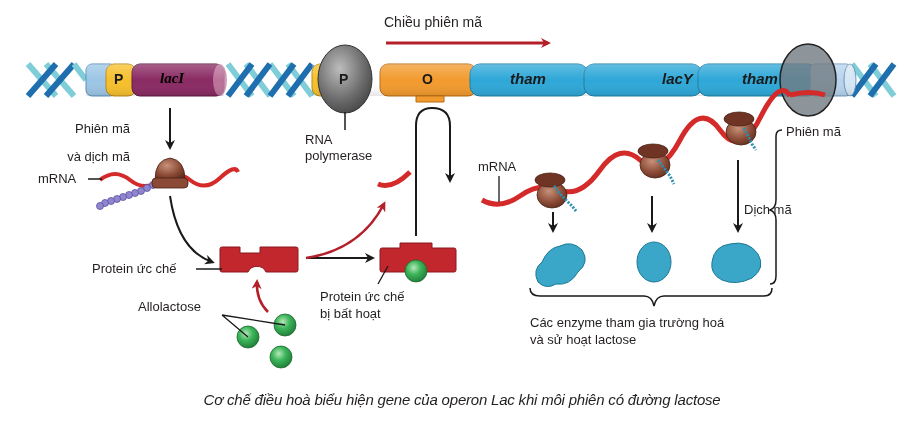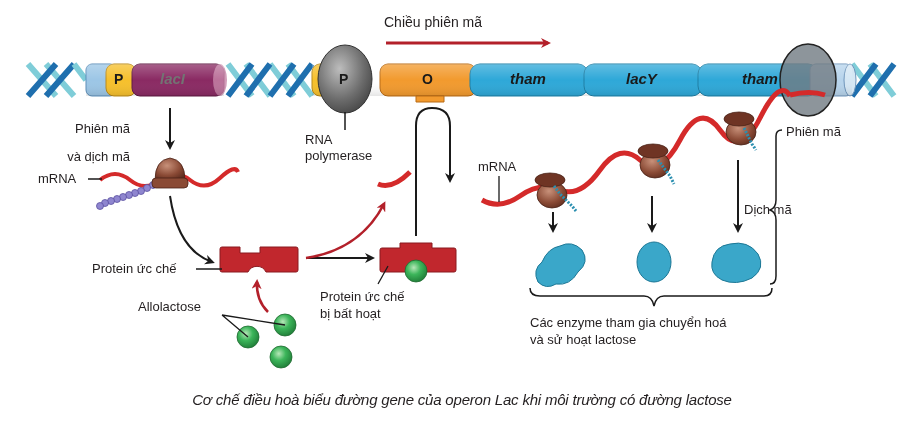--- a/index.html
+++ b/index.html
@@ -3,21 +3,21 @@
 <meta charset="utf-8">
 <style>
   html, body { margin: 0; padding: 0; background: #ffffff; }
   body { width: 924px; height: 426px; position: relative; overflow: hidden;
          font-family: "Liberation Sans", "DejaVu Sans", sans-serif; }
   #diagram { position: absolute; left: 0; top: 0; width: 924px; height: 426px; }
   .lbl { position: absolute; font-size: 13px; color: #231f20; line-height: 16px; white-space: nowrap; }
   .lbl.center { text-align: left; }
   .lbl.right { text-align: right; }
   .gene-lbl { position: absolute; font-size: 15px; font-weight: bold; font-style: italic; color: #1a1a1a; }
-  .gene-lbl.white { color: #737373; }
+  .gene-lbl.white { color: #000000; font-family: Liberation Serif, serif; }
   .box-lbl { position: absolute; font-size: 14px; font-weight: bold; color: #1a1a1a; }
   .caption { position: absolute; left: 0; width: 924px; top: 391px; text-align: center;
              font-size: 15px; font-style: italic; color: #231f20; letter-spacing: -0.2px; }
 </style>
 </head>
 <body>
 
 <svg id="diagram" viewBox="0 0 924 426" xmlns="http://www.w3.org/2000/svg">
   <defs>
     <marker id="arrBlack" markerWidth="10" markerHeight="10" refX="7" refY="5" orient="auto" markerUnits="userSpaceOnUse">
@@ -170,35 +170,35 @@
   <path d="M530,288 Q530,296 540,296 L644,296 Q652,296 654,306 Q656,296 664,296 L764,296 Q772,296 772,288" stroke="#1a1a1a" stroke-width="1.5" fill="none"></path>
 </svg>
 
 <div class="lbl center" style="left:384px; top:14px; width:160px; font-size:14px;">Chiều phiên mã</div>
 
 <div class="box-lbl" style="left:114px; top:71px;">P</div>
 <div class="gene-lbl white" style="left:160px; top:70px;">lacI</div>
 <div class="box-lbl" style="left:339px; top:71px;">P</div>
 <div class="box-lbl" style="left:422px; top:71px;">O</div>
 <div class="gene-lbl" style="left:510px; top:70px;">tham</div>
-<div class="gene-lbl" style="left:626px; top:70px;">lacY</div>
+<div class="gene-lbl" style="left:662px; top:70px;">lacY</div>
 <div class="gene-lbl" style="left:742px; top:70px;">tham</div>
 
 <div class="lbl right" style="left:40px; top:121px; width:90px;">Phiên mã</div>
 <div class="lbl right" style="left:40px; top:149px; width:90px;">và dịch mã</div>
 <div class="lbl" style="left:38px; top:171px;">mRNA</div>
 <div class="lbl" style="left:92px; top:261px;">Protein ức chế</div>
 <div class="lbl" style="left:138px; top:299px;">Allolactose</div>
 
 <div class="lbl center" style="left:305px; top:132px; width:80px;">RNA</div>
 <div class="lbl center" style="left:305px; top:148px; width:80px;">polymerase</div>
 
 <div class="lbl center" style="left:320px; top:289px; width:110px;">Protein ức chế</div>
 <div class="lbl center" style="left:320px; top:306px; width:110px;">bị bất hoạt</div>
 
 <div class="lbl" style="left:478px; top:159px;">mRNA</div>
 <div class="lbl" style="left:786px; top:124px;">Phiên mã</div>
 <div class="lbl" style="left:744px; top:202px;">Dịch mã</div>
 
-<div class="lbl center" style="left:530px; top:315px; width:250px;">Các enzyme tham gia chuyển hoá</div>
+<div class="lbl center" style="left:530px; top:315px; width:250px;">Các enzyme tham gia trường hoá</div>
 <div class="lbl center" style="left:530px; top:332px; width:250px;">và sử hoạt lactose</div>
 
-<div class="caption">Cơ chế điều hoà biểu đường gene của operon Lac khi môi trường có đường lactose</div>
+<div class="caption">Cơ chế điều hoà biểu hiện gene của operon Lac khi môi phiên có đường lactose</div>
 
 </body></html>

